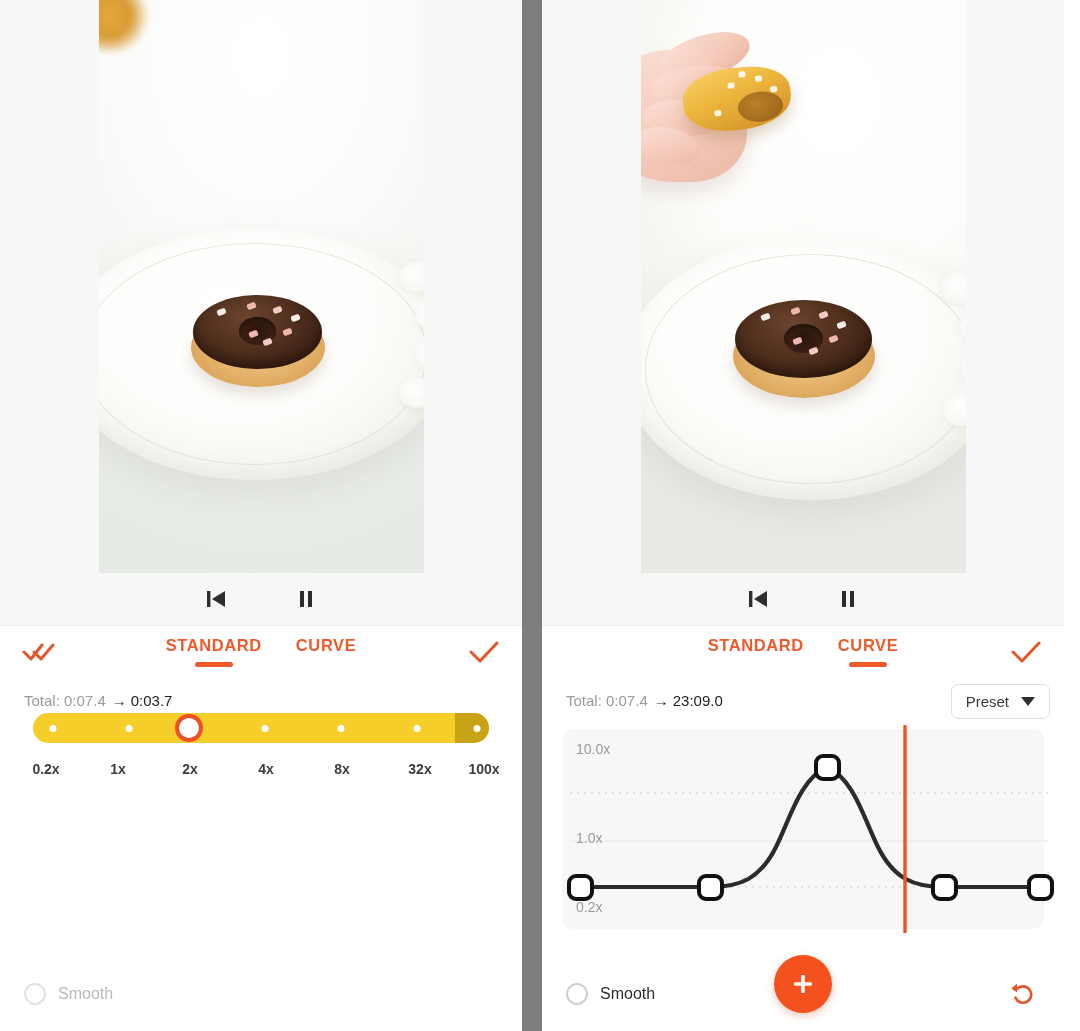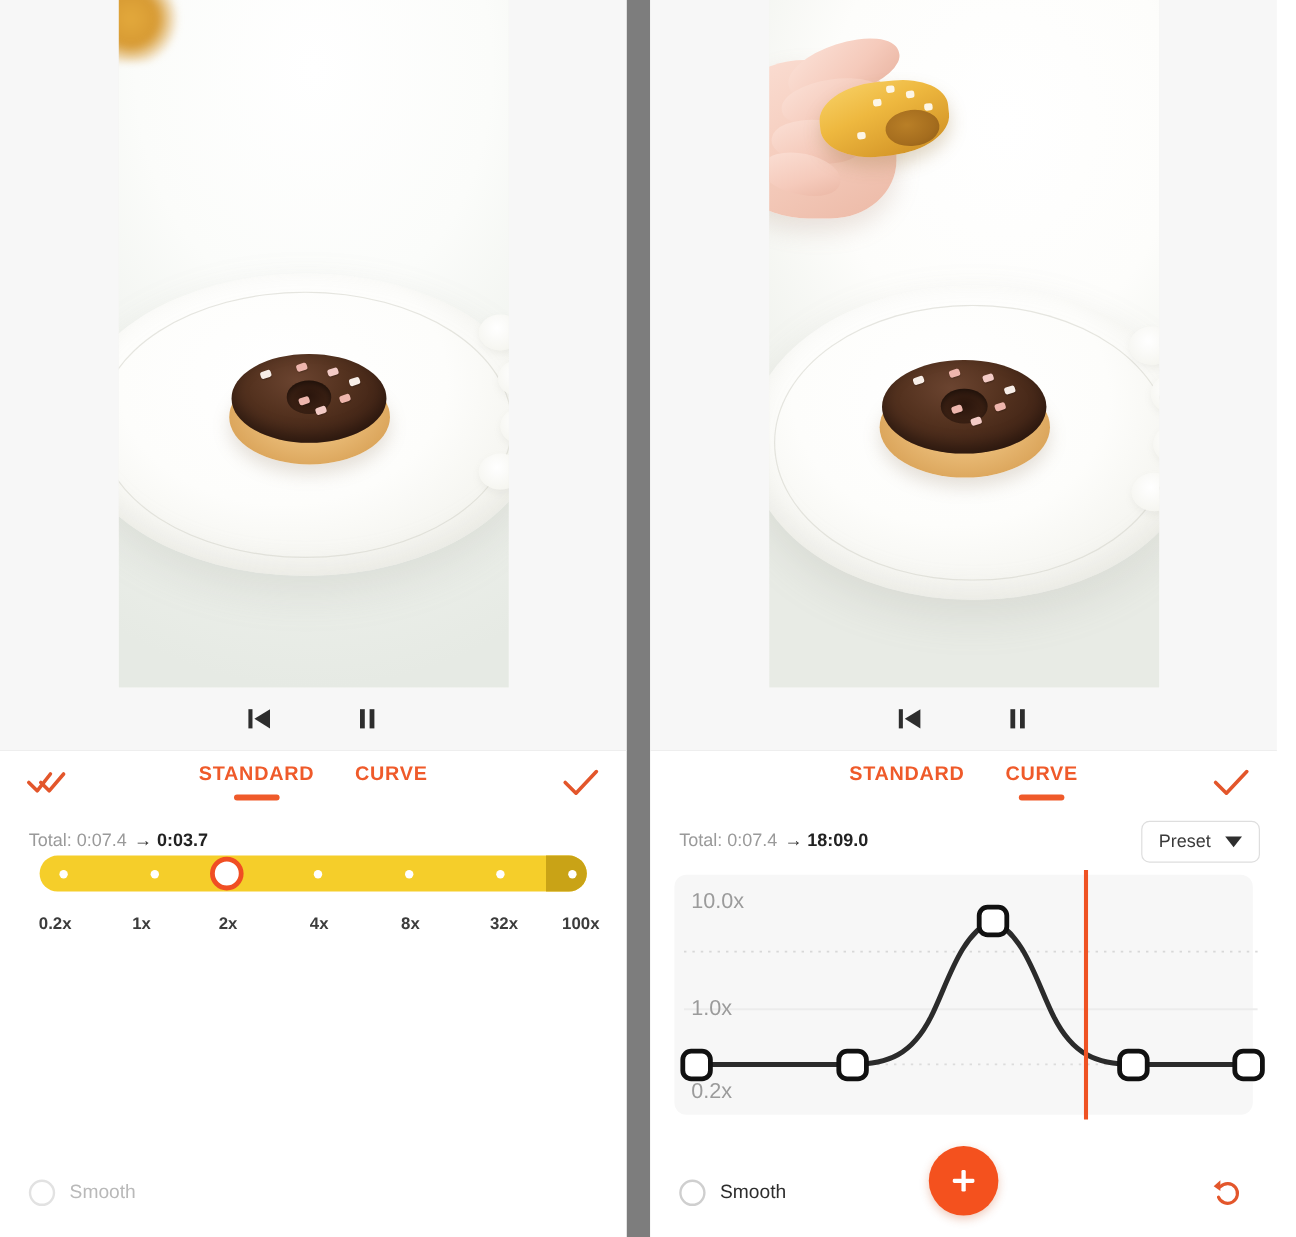--- a/index.html
+++ b/index.html
@@ -155,21 +155,21 @@
   .tab.active .ul{display:block;}
 
   .icon-left{width:40px;height:32px;display:flex;align-items:center;cursor:pointer;}
   .icon-right{margin-left:auto;width:40px;height:32px;display:flex;align-items:center;justify-content:flex-end;cursor:pointer;}
 
   .totals{
     font-size:15px;color:#9a9a9a;padding:14px 24px 0 24px;
     display:flex;align-items:center;
   }
   .totals .arrow{margin:0 4px 0 6px;color:#2b2b2b;font-size:15px;}
-  .totals .out{color:#222;font-weight:bold;}
+  .totals .out{color:#222;font-weight:normal;}
 
   .totals-row{display:flex;align-items:flex-start;}
   .preset-btn{
     margin-left:auto;margin-right:14px;margin-top:6px;
     border:1px solid #dedede;border-radius:7px;background:#fff;
     padding:8px 14px;font-size:15px;color:#3a3a3a;
     display:flex;align-items:center;gap:12px;cursor:pointer;
   }
   .caret{width:0;height:0;border-left:7px solid transparent;border-right:7px solid transparent;border-top:9px solid #2e2e2e;}
 
@@ -210,21 +210,21 @@
     text-align:center;font-size:15px;color:#7c7c7c;margin-top:16px;
   }
 
   
   .graph-box{
     position:relative;margin:10px 20px 0 20px;height:200px;
     background:#f7f7f7;border-radius:10px;overflow:visible;
   }
   .graph-box svg{position:absolute;left:0;top:0;overflow:visible;}
   .axis-lab{
-    position:absolute;font-size:18px;color:#9b9b9b;left:14px;
+    position:absolute;font-size:14px;color:#9b9b9b;left:14px;
   }
 
   
   .bottom{
     position:absolute;left:0;right:0;bottom:0;height:74px;
     display:flex;align-items:center;padding:0 24px;box-sizing:border-box;
   }
   .smooth{display:flex;align-items:center;gap:12px;cursor:pointer;}
   .radio{width:22px;height:22px;border-radius:50%;border:2px solid #cfcfcf;box-sizing:border-box;}
   .radio.dim{border-color:#e2e2e2;}
@@ -444,21 +444,21 @@
           <svg width="32" height="24" viewBox="0 0 32 24">
             <polyline points="3,12 12,21 29,3" fill="none" stroke="#e3562b" stroke-width="3" stroke-linecap="round" stroke-linejoin="round"></polyline>
           </svg>
         </div>
       </div>
 
       <div class="totals-row">
         <div class="totals">
           <span>Total: 0:07.4</span>
           <span class="arrow">→</span>
-          <span class="out">18:09.0</span>
+          <span class="out">23:09.0</span>
         </div>
         <div class="preset-btn">
           <span>Preset</span>
           <span class="caret"></span>
         </div>
       </div>
 
       <div class="graph-box">
         <svg width="490" height="200" viewBox="0 0 490 200">
 

